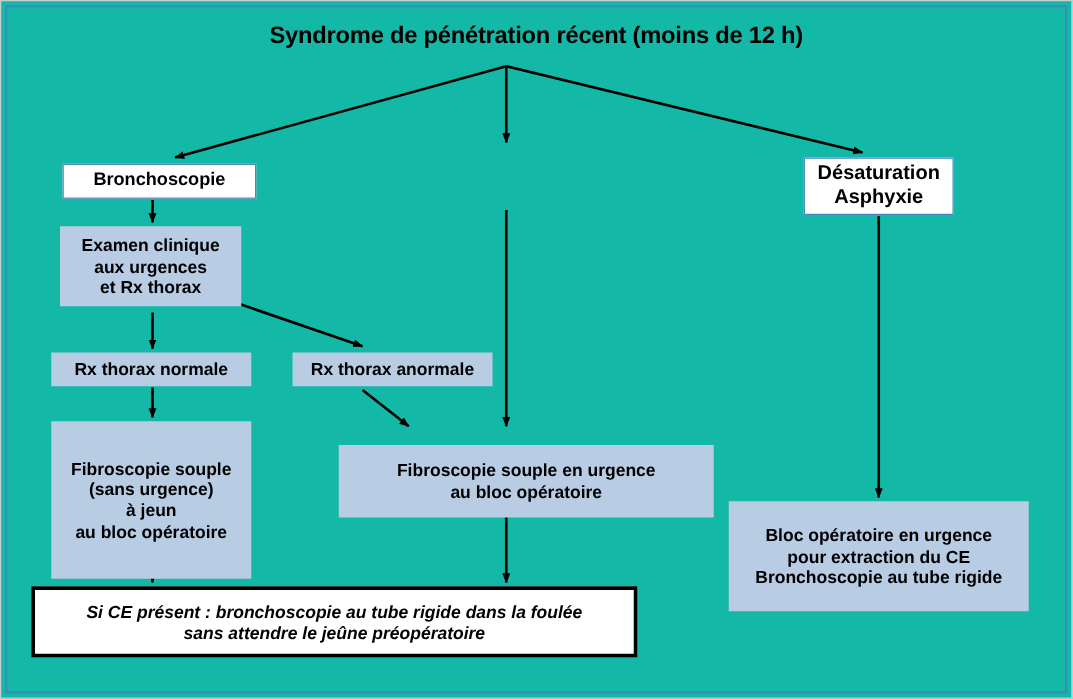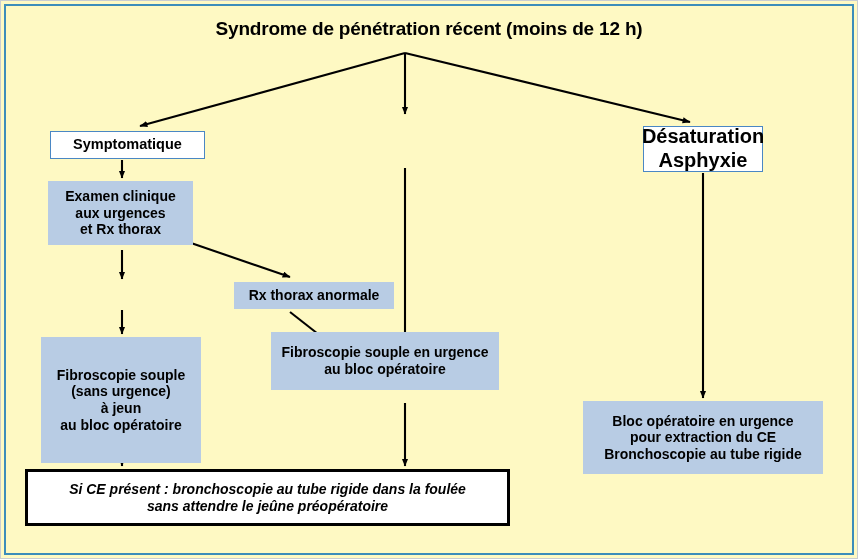--- a/index.html
+++ b/index.html
@@ -8,21 +8,21 @@
     padding: 0;
     background: #ffffff;
   }
   body {
     font-family: "Liberation Sans", sans-serif;
   }
   #canvas {
     position: relative;
     width: 858px;
     height: 559px;
-    background: #fef9c3;
+    background: #14b8a6;
     box-sizing: border-box;
     overflow: hidden;
   }
   
   #outer-frame {
     position: absolute;
     left: 0; top: 0;
     width: 858px; height: 559px;
     box-sizing: border-box;
     border: 1px solid #c8cdd2;
@@ -75,28 +75,28 @@
     width: 858px;
     text-align: center;
     font-size: 19px;
     font-weight: bold;
     color: #000000;
     letter-spacing: -0.2px;
   }
   
   #node-asymptomatique   { left: 50px;  top: 131px; width: 155px; height: 28px; font-size: 14.5px; }
   #node-symptomatique    { left: 281px; top: 118px; width: 241px; height: 49px; font-size: 14.5px; }
-  #node-desaturation     { left: 643px; top: 126px; width: 120px; height: 46px; font-size: 20px; }
+  #node-desaturation     { left: 643px; top: 126px; width: 120px; height: 46px; font-size: 16px; }
 
   #node-examen           { left: 48px;  top: 181px; width: 145px; height: 64px; font-size: 14px; }
   #node-rx-normale       { left: 41px;  top: 282px; width: 160px; height: 27px; font-size: 14px; }
   #node-rx-anormale      { left: 234px; top: 282px; width: 160px; height: 27px; font-size: 14px; }
   #node-fibro-sans-urg   { left: 41px;  top: 337px; width: 160px; height: 126px; font-size: 14px; }
-  #node-fibro-urgence    { left: 271px; top: 332px; width: 228px; height: 58px; font-size: 14px; }
-  #node-bloc-urgence     { left: 583px; top: 401px; width: 240px; height: 73px; font-size: 14px; }
+  #node-fibro-urgence    { left: 271px; top: 356px; width: 300px; height: 58px; font-size: 14px; }
+  #node-bloc-urgence     { left: 583px; top: 401px; width: 240px; height: 88px; font-size: 14px; }
   #node-si-ce-present    { left: 25px;  top: 469px; width: 485px; height: 57px; font-size: 14px; font-style: italic; }
 </style>
 </head>
 <body>
 
 <div id="canvas">
 
   <div id="outer-frame"></div>
   <div id="blue-frame"></div>
 
@@ -130,30 +130,31 @@
       <line x1="405" y1="168" x2="405" y2="341"></line>
 
       <line x1="703" y1="173" x2="703" y2="398"></line>
 
       <line x1="122" y1="441" x2="122" y2="466"></line>
 
       <line x1="405" y1="403" x2="405" y2="466"></line>
     </g>
   </svg>
 
-  <div class="node box-white-blue" id="node-asymptomatique">Symptomatique</div>
+  <div class="node box-white-blue" id="node-asymptomatique">Bronchoscopie</div>
 
 
   <div class="node box-white-blue" id="node-desaturation">Désaturation
 Asphyxie</div>
 
   <div class="node box-fill" id="node-examen">Examen clinique
 aux urgences
 et Rx thorax</div>
 
+  <div class="node box-fill" id="node-rx-normale">Rx thorax normale</div>
 
   <div class="node box-fill" id="node-rx-anormale">Rx thorax anormale</div>
 
   <div class="node box-fill" id="node-fibro-sans-urg">Fibroscopie souple
 (sans urgence)
 à jeun
 au bloc opératoire</div>
 
   <div class="node box-fill" id="node-fibro-urgence">Fibroscopie souple en urgence
 au bloc opératoire</div>

